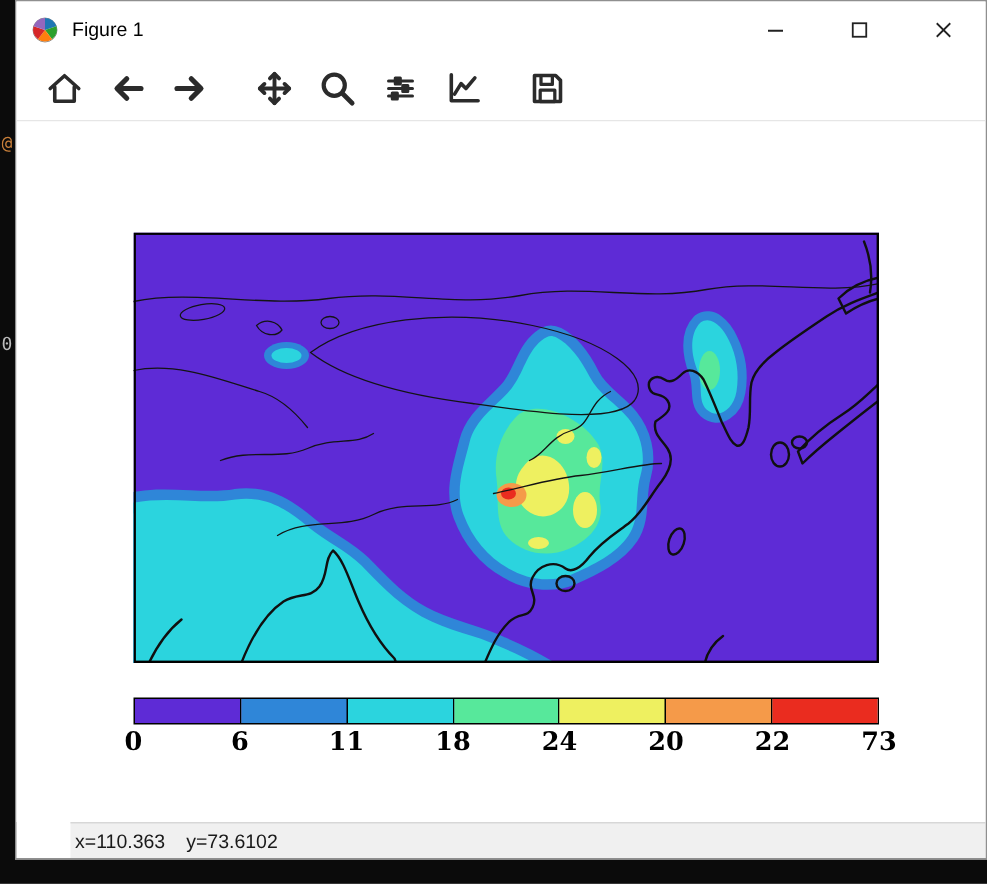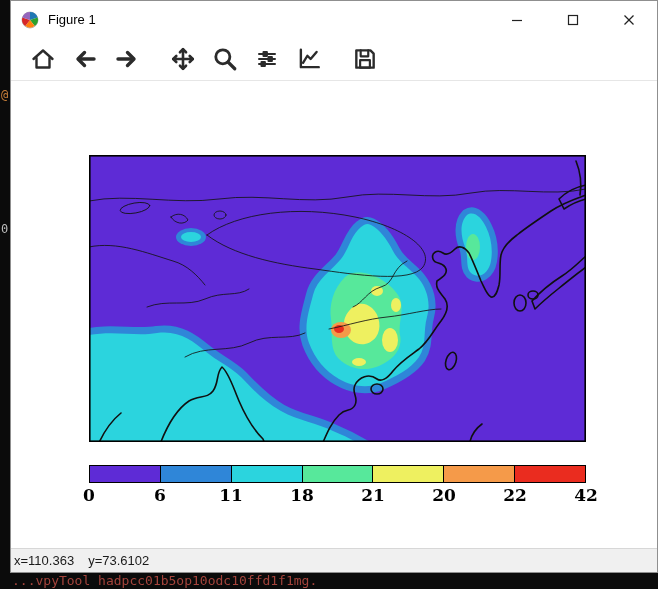--- a/index.html
+++ b/index.html
@@ -36,33 +36,30 @@
 
   .colorbar{position:absolute;left:78px;top:384px;width:497px;height:18px;display:flex;
             border:1px solid #000;box-sizing:border-box;}
   .cb-seg{flex:1;border-right:1px solid #000;}
   .cb-seg:last-child{border-right:none;}
   .cb-ticks{position:absolute;left:78px;top:404px;width:497px;height:24px;}
   .cb-tick{position:absolute;transform:translateX(-50%);font-family:"DejaVu Serif",serif;
            font-weight:700;font-size:17px;color:#000;}
 
   .statusbar{height:23px;flex:0 0 auto;background:#f0f0f0;border-top:1px solid #d7d7d7;
-             display:flex;align-items:center;gap:14px;padding-left:3px;font-size:13px;color:#1a1a1a;}
+             display:flex;align-items:center;gap:14px;padding-left:3px;font-size:13px;color:#1a1a1a;margin-left:36px;}
 </style>
 </head>
 <body>
 
 <div class="screen">
 
   <span class="bg-glyph" style="top:88px;color:#c87f3a">@</span>
   <span class="bg-glyph" style="top:222px;color:#bbbbbb">0</span>
 
-  <div class="console-strip">
-    <span class="console-text">...vpyTool hadpcc01b5op10odc10ffd1f1mg.</span>
-  </div>
 
   <div class="window">
 
     <div class="titlebar">
       <span class="app-icon">
         <svg viewBox="0 0 18 18" width="18" height="18">
           <circle cx="9" cy="9" r="8" fill="#f6f6f6" stroke="#888" stroke-width="0.6"></circle>
           <path d="M9,9 L9,1 A8,8 0 0 1 16.6,6.5 Z" fill="#1f77b4"></path>
           <path d="M9,9 L16.6,6.5 A8,8 0 0 1 13.7,15.1 Z" fill="#2ca02c"></path>
           <path d="M9,9 L13.7,15.1 A8,8 0 0 1 4.3,15.1 Z" fill="#ff7f0e"></path>
@@ -225,24 +222,24 @@
         <div class="cb-seg" style="background-color: rgb(87, 232, 155);"></div>
         <div class="cb-seg" style="background-color: rgb(238, 240, 96);"></div>
         <div class="cb-seg" style="background-color: rgb(245, 154, 73);"></div>
         <div class="cb-seg" style="background-color: rgb(234, 44, 31);"></div>
       </div>
       <div class="cb-ticks">
         <span class="cb-tick" style="left:0%">0</span>
         <span class="cb-tick" style="left:14.286%">6</span>
         <span class="cb-tick" style="left:28.571%">11</span>
         <span class="cb-tick" style="left:42.857%">18</span>
-        <span class="cb-tick" style="left:57.143%">21</span>
+        <span class="cb-tick" style="left:57.143%">24</span>
         <span class="cb-tick" style="left:71.429%">20</span>
         <span class="cb-tick" style="left:85.714%">22</span>
-        <span class="cb-tick" style="left:100%">42</span>
+        <span class="cb-tick" style="left:100%">73</span>
       </div>
     </div>
 
     <div class="statusbar">
       <span>x=110.363</span>
       <span>y=73.6102</span>
     </div>
 
   </div>
 </div>

